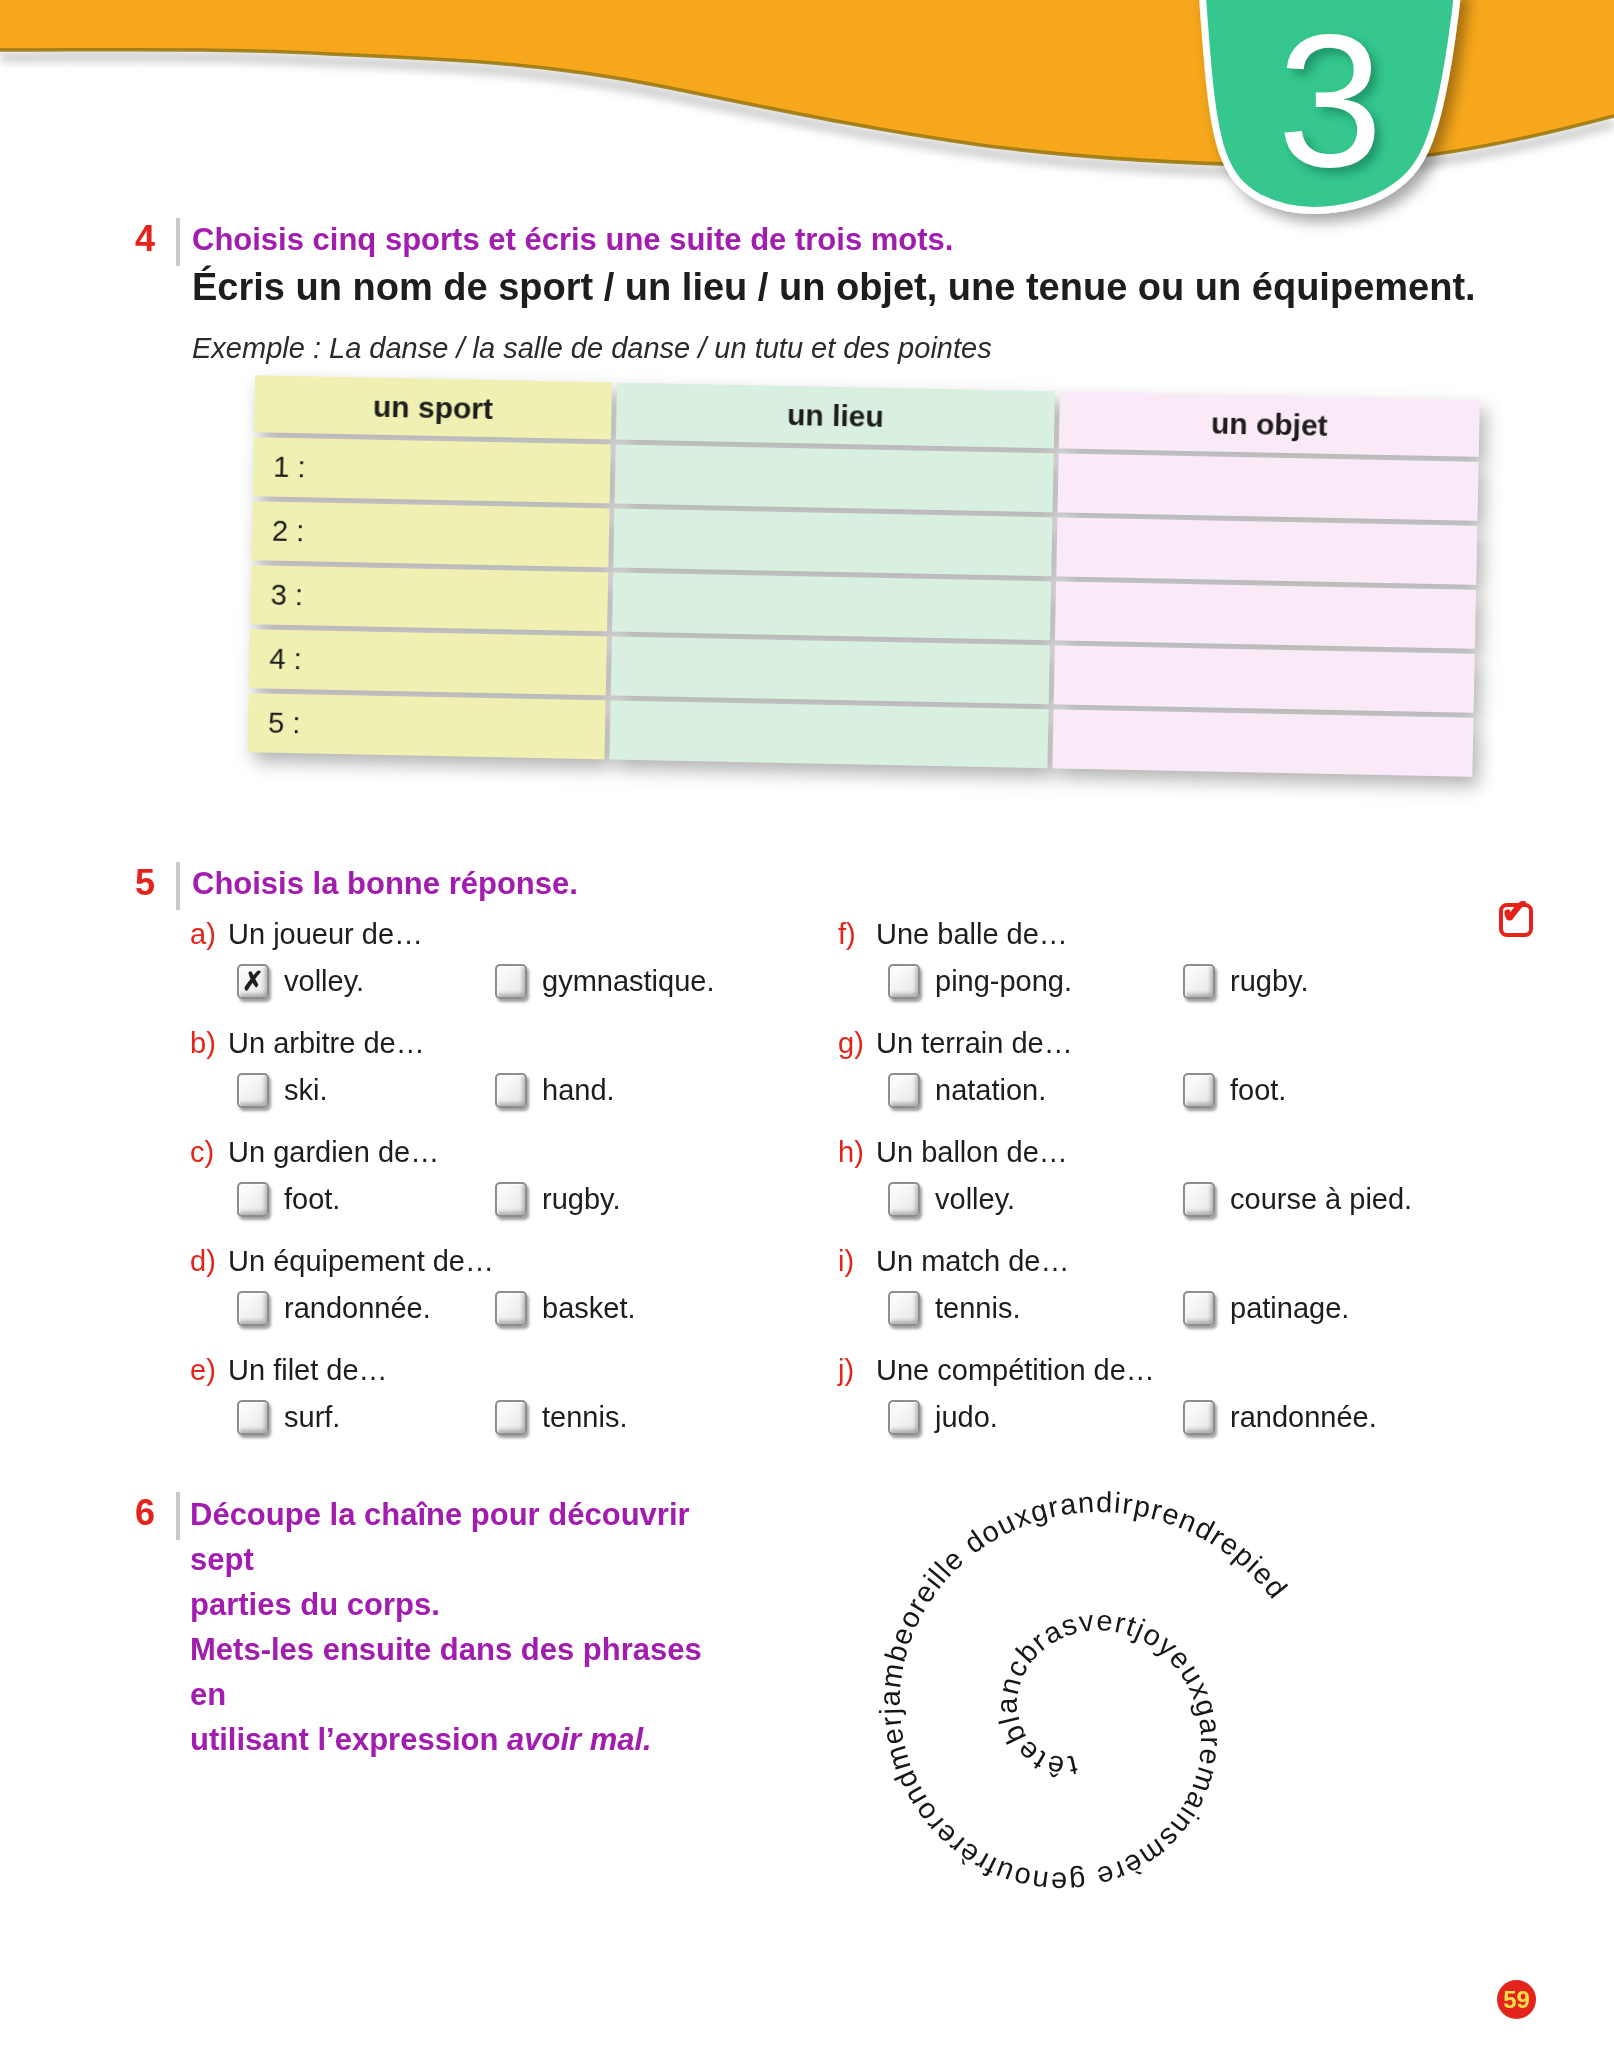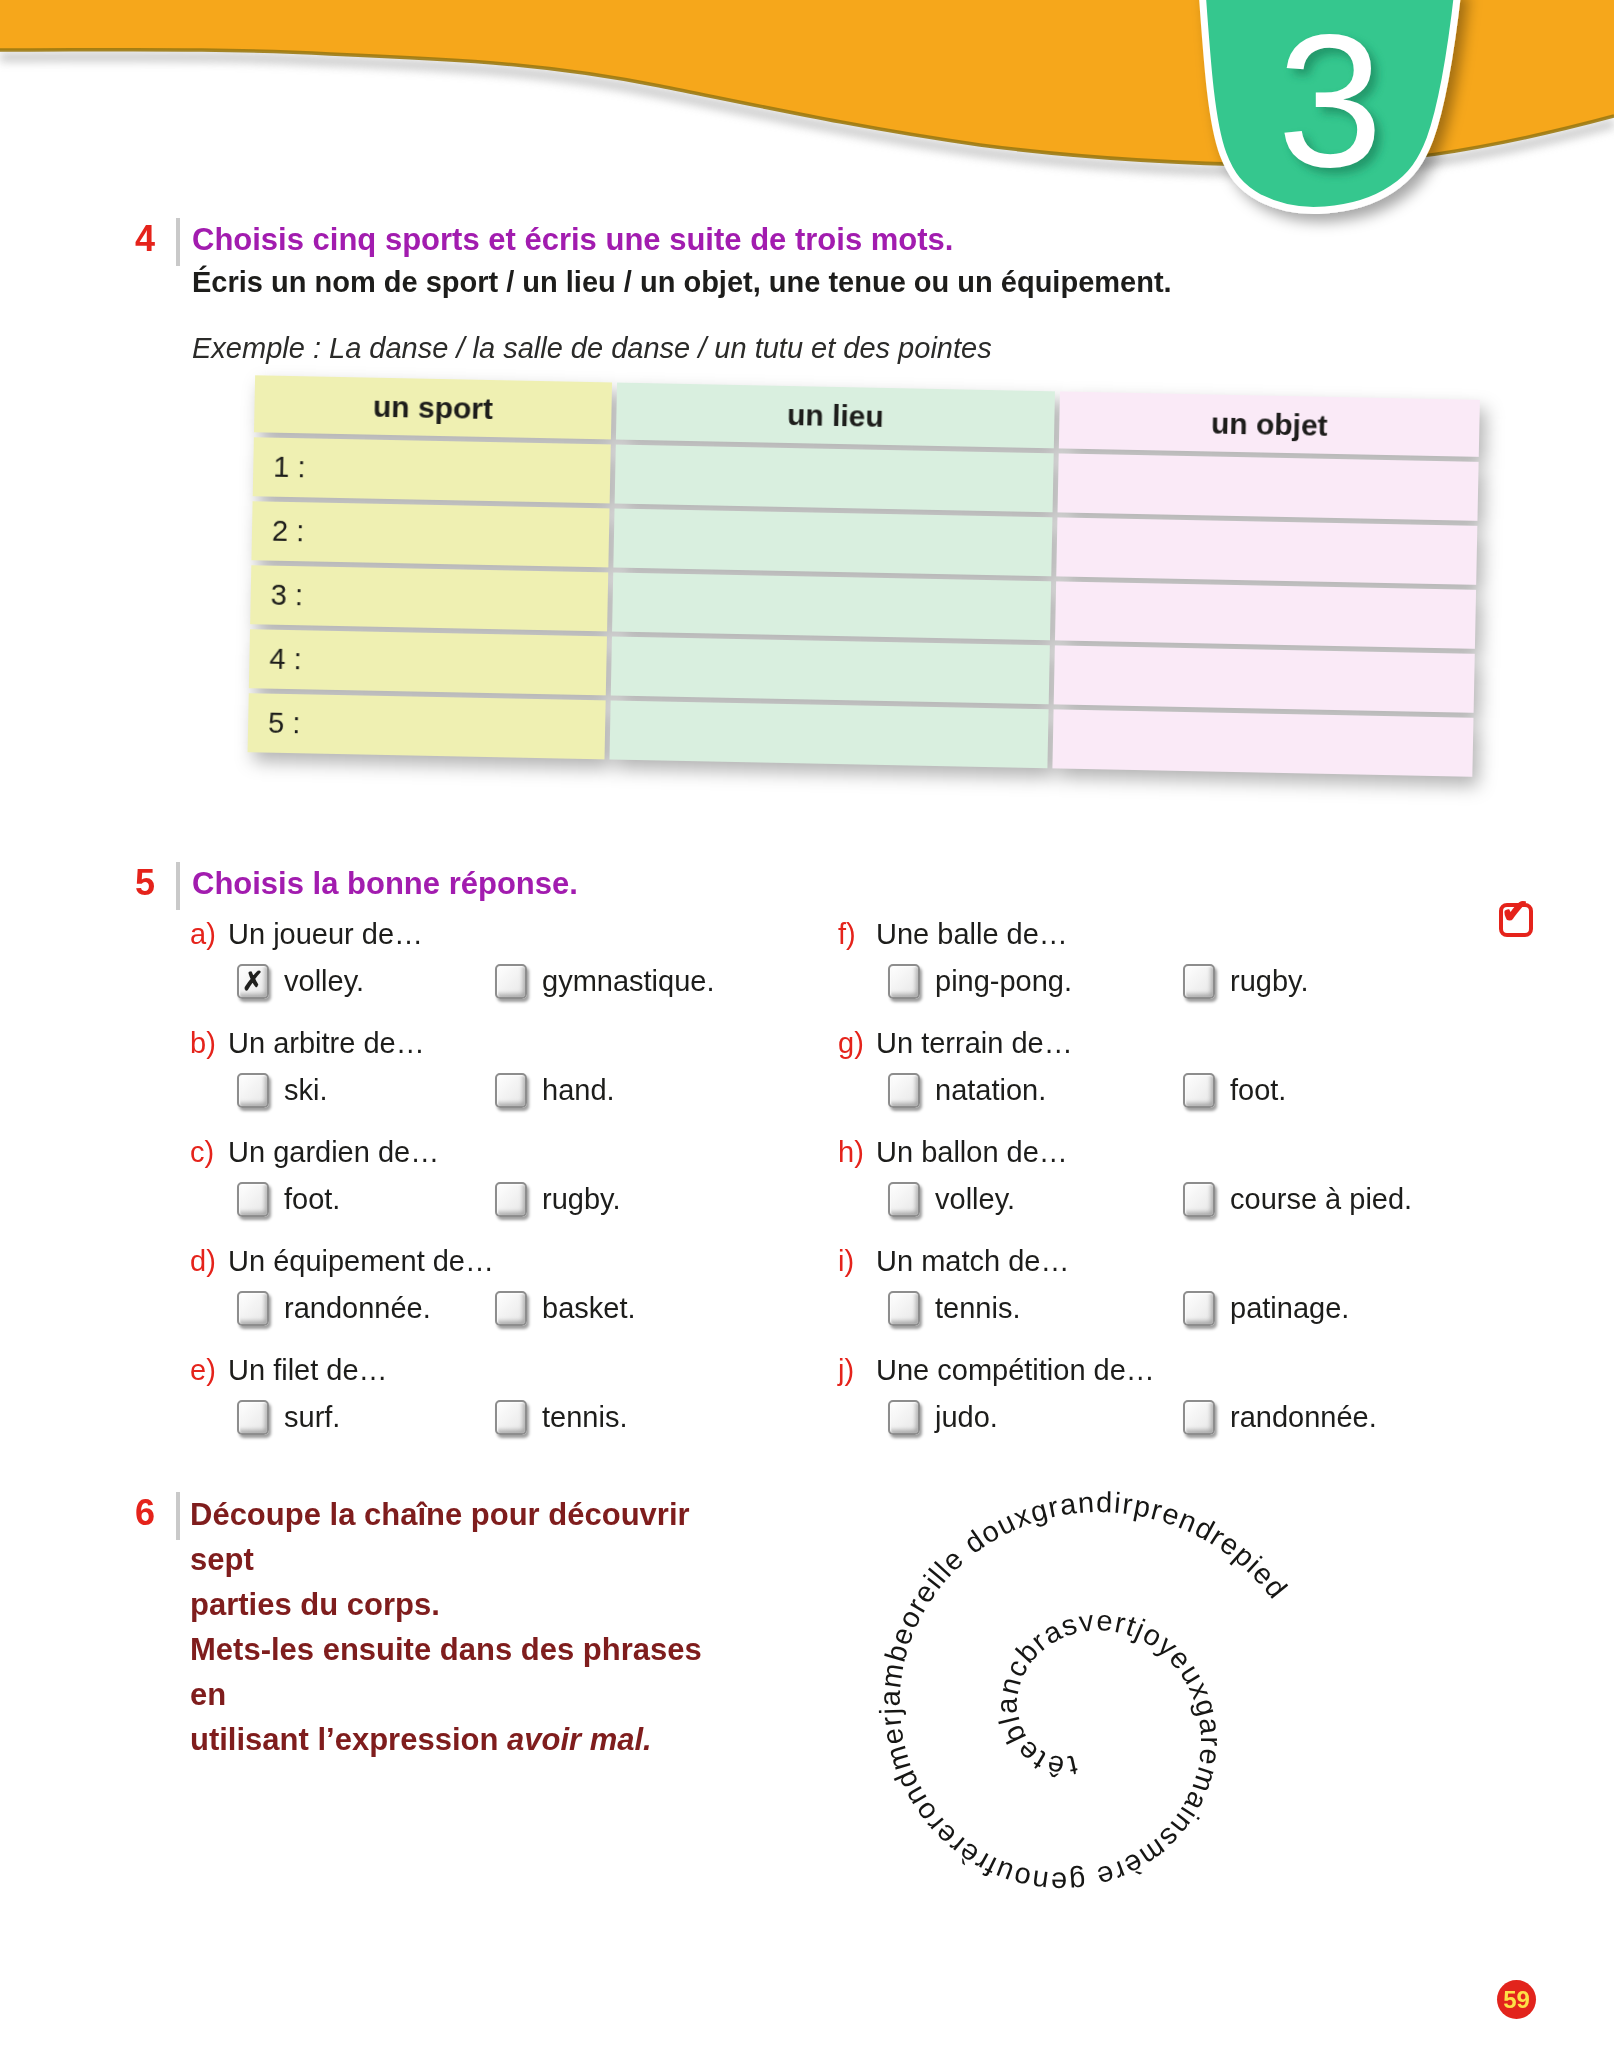--- a/index.html
+++ b/index.html
@@ -6,21 +6,21 @@
   body{font-family:"Liberation Sans", sans-serif;color:#1d1d1b;}
   #page{position:relative;width:1614px;height:2047px;background:#ffffff;overflow:hidden;}
 
   
   #header-svg{position:absolute;left:0;top:0;}
 
   
   .ex-num{position:absolute;font-size:36px;font-weight:700;color:#e5231b;}
   .ex-rule{position:absolute;width:4px;background:#c9c9c9;}
   .ex-title{position:absolute;font-size:31px;font-weight:600;color:#a21caf;}
-  .ex-line{position:absolute;font-size:29px;font-weight:600;color:#1d1d1b;}
+  .ex-line{position:absolute;font-size:38px;font-weight:600;color:#1d1d1b;}
   .example{position:absolute;font-size:29px;font-style:italic;font-weight:400;color:#2b2b29;}
 
   
   #sports-table{position:absolute;left:252px;top:385px;width:1215px;
     transform:rotate(1.15deg);transform-origin:40% 40%;
     filter:drop-shadow(6px 9px 9px rgba(0,0,0,0.30));
     display:grid;grid-template-columns:357px 438px 420px;grid-auto-rows:auto;gap:5px;}
   .tcell{height:59px;}
   .thead{height:57px;display:flex;align-items:center;justify-content:center;
     font-size:30px;font-weight:600;color:#1d1d1b;}
@@ -50,21 +50,21 @@
     font-size:26px;font-weight:700;color:#1f1f1d;}
 
   
   #check-badge{position:absolute;left:1499px;top:897px;width:40px;height:40px;}
   #check-badge .box{position:absolute;left:0;top:6px;width:26px;height:26px;
     border:4px solid #e5231b;border-radius:8px;}
   #check-badge .tick{position:absolute;left:2px;top:-6px;font-size:34px;font-weight:700;color:#e5231b;}
 
   
   #ex6-text{position:absolute;left:190px;top:1492px;width:520px;
-    font-size:31px;font-weight:600;line-height:45px;color:#7f1d1d;}
+    font-size:31px;font-weight:600;line-height:45px;color:#a21caf;}
   #ex6-text .it{font-style:italic;}
 
   #spiral-svg{position:absolute;left:800px;top:1440px;}
   #spiral-svg text{font-family:"Liberation Sans", sans-serif;font-size:29px;letter-spacing:1.4px;fill:#161614;}
 
   
   #page-badge{position:absolute;left:1497px;top:1980px;width:39px;height:39px;border-radius:50%;
     background:#e2241c;display:flex;align-items:center;justify-content:center;}
   #page-badge span{color:#fde047;font-size:24px;font-weight:700;}
 </style>

